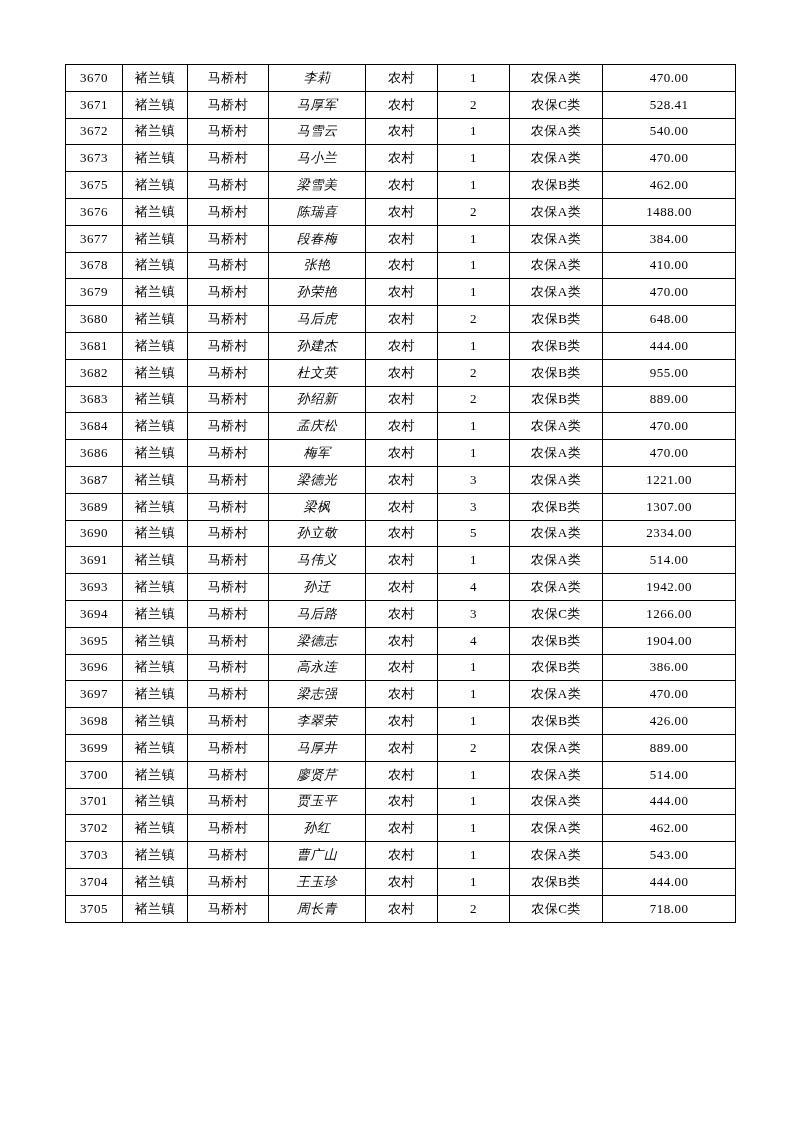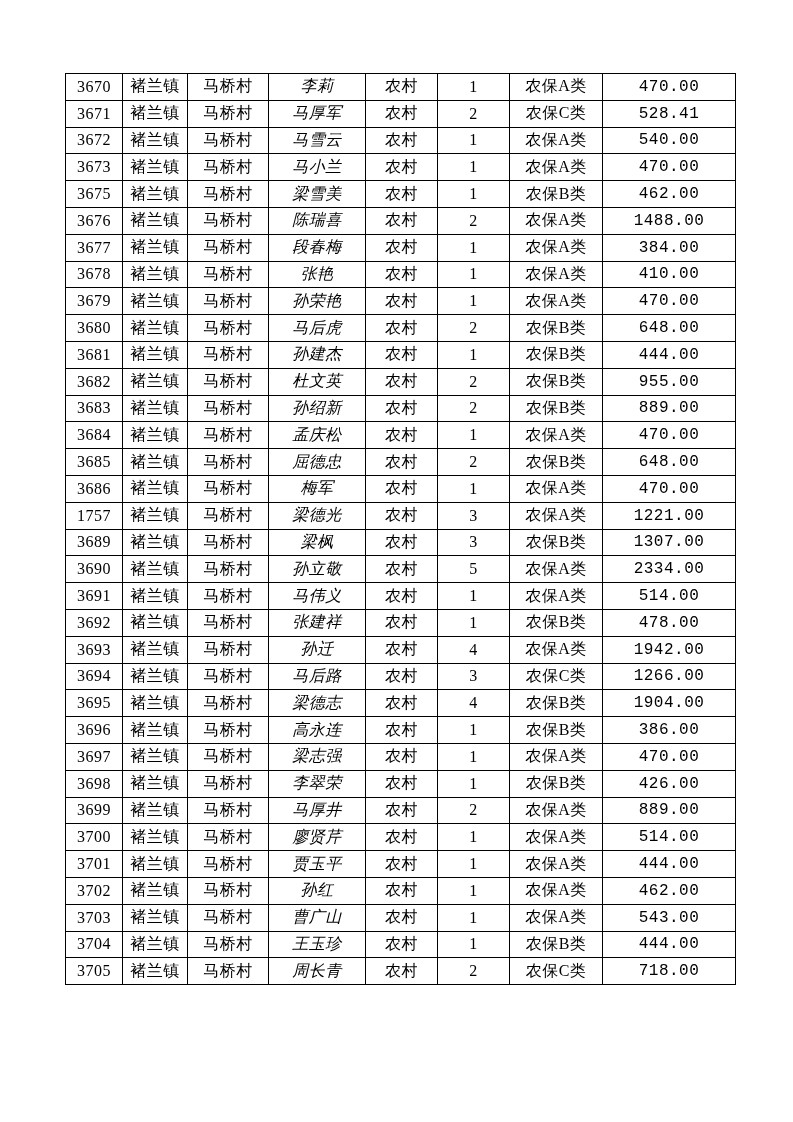--- a/index.html
+++ b/index.html
@@ -18,43 +18,43 @@
     position: absolute;
     left: 0;
     top: 0;
     width: 793px;
     height: 1122px;
     background: #ffffff;
   }
   table.benefits {
     position: absolute;
     left: 65px;
-    top: 73px;
+    top: 64px;
     border-collapse: collapse;
     table-layout: fixed;
-    font-size: 16px;
+    font-size: 13px;
   }
   table.benefits td {
     border: 1px solid #000000;
     height: 25.8px;
     text-align: center;
     vertical-align: middle;
     padding: 0 2px;
     white-space: nowrap;
     overflow: hidden;
     letter-spacing: 0.5px;
   }
   .col-serial   { width: 52px; }
   .col-town     { width: 60px; }
   .col-village  { width: 76px; }
   .col-name     { width: 92px; font-style: italic; }
   .col-type     { width: 67px; }
   .col-count    { width: 67px; }
   .col-category { width: 88px; }
-  .col-amount   { width: 128px; font-family: Liberation Mono, monospace; }
+  .col-amount   { width: 128px; }
 </style>
 </head>
 <body>
 
 <div class="page">
   <table class="benefits">
     <colgroup>
       <col class="col-serial">
       <col class="col-town">
       <col class="col-village">
@@ -199,41 +199,31 @@
           <td class="col-serial">3684</td>
           <td class="col-town">褚兰镇</td>
           <td class="col-village">马桥村</td>
           <td class="col-name">孟庆松</td>
           <td class="col-type">农村</td>
           <td class="col-count">1</td>
           <td class="col-category">农保A类</td>
           <td class="col-amount">470.00</td>
         </tr>
         <tr>
-          <td class="col-serial">3685</td>
-          <td class="col-town">褚兰镇</td>
-          <td class="col-village">马桥村</td>
-          <td class="col-name">屈德忠</td>
-          <td class="col-type">农村</td>
-          <td class="col-count">2</td>
-          <td class="col-category">农保B类</td>
-          <td class="col-amount">648.00</td>
-        </tr>
-        <tr>
           <td class="col-serial">3686</td>
           <td class="col-town">褚兰镇</td>
           <td class="col-village">马桥村</td>
           <td class="col-name">梅军</td>
           <td class="col-type">农村</td>
           <td class="col-count">1</td>
           <td class="col-category">农保A类</td>
           <td class="col-amount">470.00</td>
         </tr>
         <tr>
-          <td class="col-serial">1757</td>
+          <td class="col-serial">3687</td>
           <td class="col-town">褚兰镇</td>
           <td class="col-village">马桥村</td>
           <td class="col-name">梁德光</td>
           <td class="col-type">农村</td>
           <td class="col-count">3</td>
           <td class="col-category">农保A类</td>
           <td class="col-amount">1221.00</td>
         </tr>
         <tr>
           <td class="col-serial">3689</td>
@@ -257,30 +247,20 @@
         </tr>
         <tr>
           <td class="col-serial">3691</td>
           <td class="col-town">褚兰镇</td>
           <td class="col-village">马桥村</td>
           <td class="col-name">马伟义</td>
           <td class="col-type">农村</td>
           <td class="col-count">1</td>
           <td class="col-category">农保A类</td>
           <td class="col-amount">514.00</td>
-        </tr>
-        <tr>
-          <td class="col-serial">3692</td>
-          <td class="col-town">褚兰镇</td>
-          <td class="col-village">马桥村</td>
-          <td class="col-name">张建祥</td>
-          <td class="col-type">农村</td>
-          <td class="col-count">1</td>
-          <td class="col-category">农保B类</td>
-          <td class="col-amount">478.00</td>
         </tr>
         <tr>
           <td class="col-serial">3693</td>
           <td class="col-town">褚兰镇</td>
           <td class="col-village">马桥村</td>
           <td class="col-name">孙迁</td>
           <td class="col-type">农村</td>
           <td class="col-count">4</td>
           <td class="col-category">农保A类</td>
           <td class="col-amount">1942.00</td>

